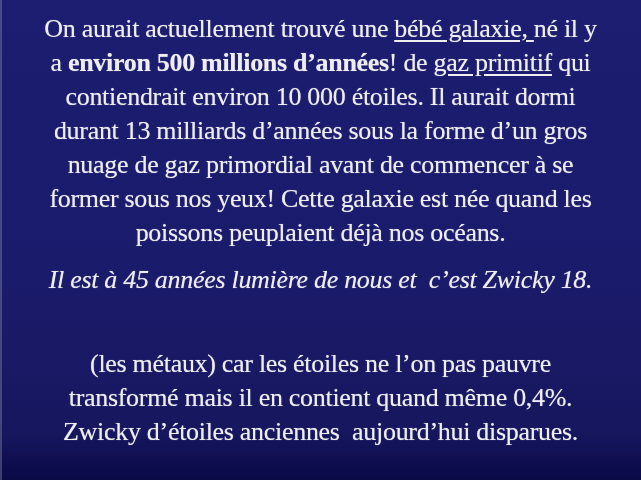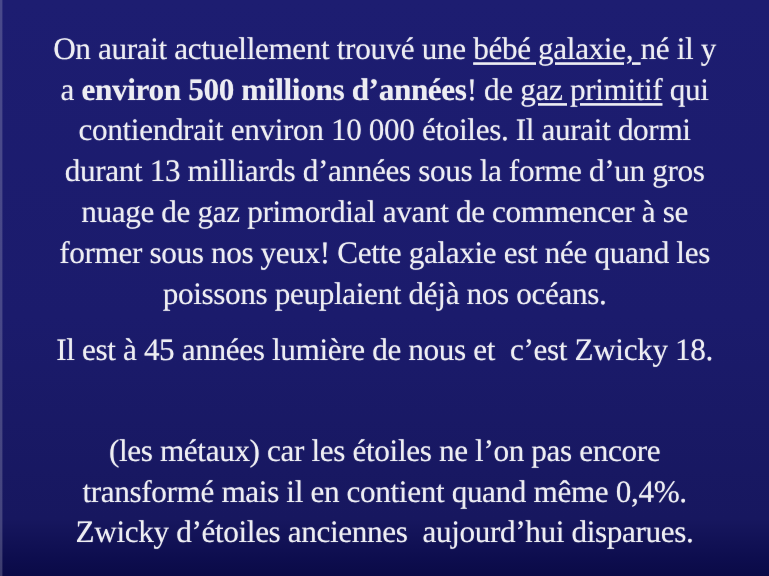--- a/index.html
+++ b/index.html
@@ -10,21 +10,21 @@
     overflow: hidden;
   }
   body {
     background: #13135c;
   }
   .slide {
     position: relative;
     width: 641px;
     height: 480px;
     box-sizing: border-box;
-    padding: 24px 6px 0 6px;
+    padding: 12px 6px 0 6px;
     background: linear-gradient(180deg, #1d1d71 0%, #1b1b6c 55%, #17175f 90%, #0d0d4e 97%, #0a0a47 100%);
     font-family: "Liberation Serif", "DejaVu Serif", serif;
     color: #ededf2;
     text-align: center;
     overflow: hidden;
   }
   
   .slide::before {
     content: "";
     position: absolute;
@@ -35,25 +35,25 @@
   }
   .para {
     margin: 0;
     font-size: 26px;
     line-height: 34px;
     letter-spacing: -0.3px;
     white-space: pre-wrap;
     text-shadow: 0 0 1px rgba(240, 240, 255, 0.55);
   }
   .para-1 { margin-bottom: 13px; }
-  .para-2 { margin-bottom: 16px; }
+  .para-2 { margin-bottom: 16px; font-style: italic; }
   .para-3 { margin-bottom: 0; }
   .b { font-weight: bold; font-family: Liberation Serif, serif; }
   .u { text-decoration: underline; text-underline-offset: 3px; }
 </style>
 </head>
 <body>
 
 <div class="slide">
   <p class="para para-1"><span>On aurait actuellement trouvé une </span><span class="u">bébé galaxie, </span><span>né il y</span><br><span>a </span><span class="b">environ 500 millions d’années</span><span>! de </span><span class="u">gaz primitif</span><span> qui</span><br><span>contiendrait environ 10 000 étoiles. Il aurait dormi</span><br><span>durant 13 milliards d’années sous la forme d’un gros</span><br><span>nuage de gaz primordial avant de commencer à se</span><br><span>former sous nos yeux! Cette galaxie est née quand les</span><br><span>poissons peuplaient déjà nos océans.</span></p>
   <p class="para para-2"><span>Il est à 45 années lumière de nous et  c’est Zwicky 18.</span></p>
-  <p class="para para-3"><br><span>(les métaux) car les étoiles ne l’on pas encore</span><br><span>transformé mais il en contient quand même 0,4%.</span><br><span>Zwicky d’étoiles anciennes  aujourd’hui disparues.</span></p>
+  <p class="para para-3"><br><span>(les métaux) car les étoiles ne l’on pas pauvre</span><br><span>transformé mais il en contient quand même 0,4%.</span><br><span>Zwicky d’étoiles anciennes  aujourd’hui disparues.</span></p>
 </div>
 
 </body></html>

